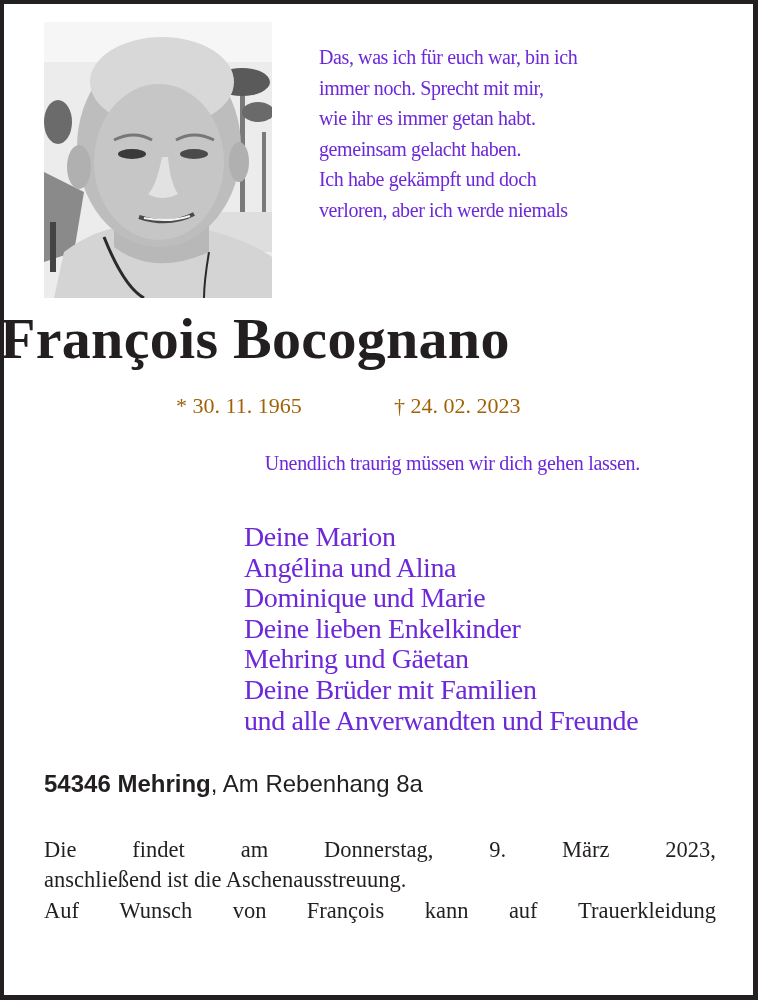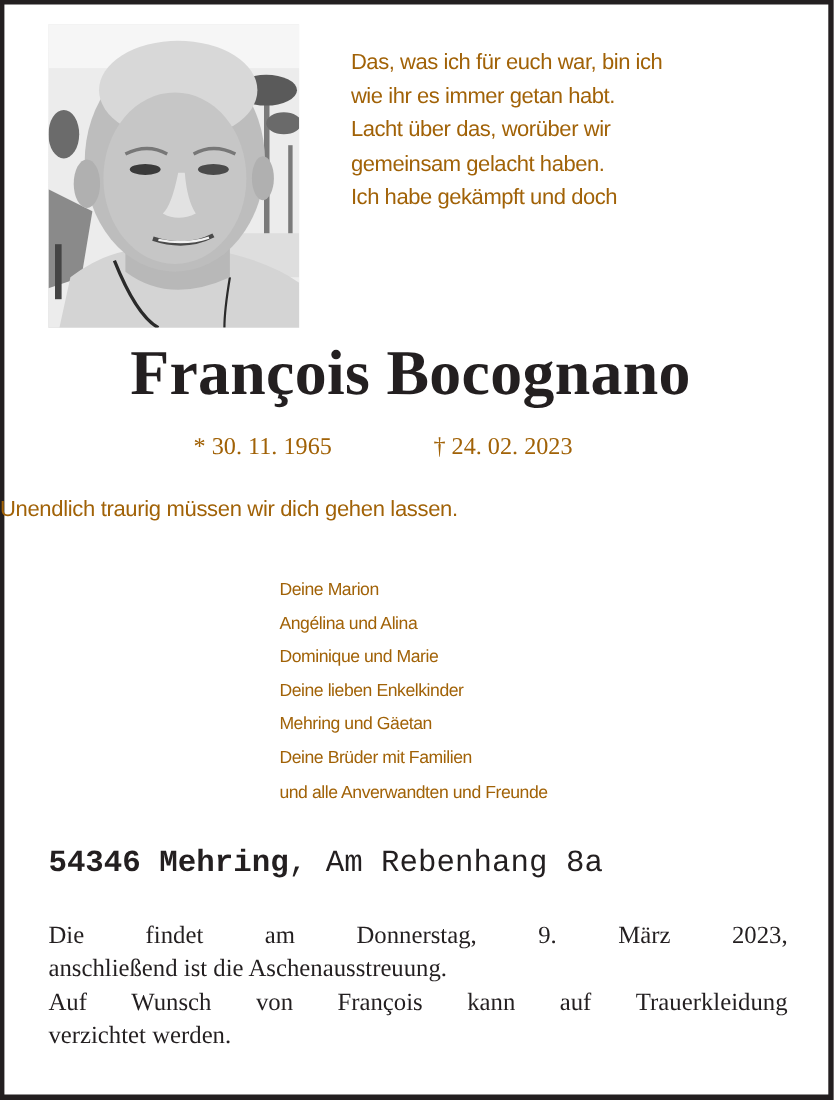--- a/index.html
+++ b/index.html
@@ -1,30 +1,30 @@
 <!DOCTYPE html>
 <html><head>
 <meta charset="utf-8">
 <style>
   html, body { margin:0; padding:0; }
   body { width:758px; height:1000px; background:#fff; position:relative; overflow:hidden; }
   .frame { position:absolute; left:0; top:0; width:758px; height:1000px; box-sizing:border-box;
     border-style:solid; border-color:#231f20; border-width:4px 5px 5px 4px; background:#fff; }
-  .serif { font-family:Liberation Sans, sans-serif; color:#a16207; }
+  .serif { font-family:Liberation Serif, serif; color:#6d28d9; }
   .photo { position:absolute; left:44px; top:22px; width:228px; height:276px; overflow:hidden;
     background:linear-gradient(180deg,#f2f2f2 0%,#e6e6e6 40%,#dcdcdc 100%); }
   .poem { position:absolute; left:319px; top:42px; font-size:20px; line-height:30.5px; letter-spacing:-0.4px; }
   .poem div { white-space:nowrap; }
-  .name { position:absolute; left:0; width:628px; top:305px; text-align:right;
+  .name { position:absolute; left:0; width:628px; top:305px; text-align:left;
     font-family:"Liberation Serif", serif; font-weight:bold; font-size:58px; letter-spacing:0.3px; color:#231f20; }
   .dates { position:absolute; top:393px; font-family:"Liberation Serif", serif; font-size:22px; color:#a16207; }
-  .sub { position:absolute; left:0; width:640px; top:452px; text-align:left; font-size:20px; letter-spacing:-0.3px; }
-  .mourners { position:absolute; left:254px; top:522px; font-size:16px; line-height:30.6px; letter-spacing:-0.4px; }
+  .sub { position:absolute; left:0; width:640px; top:452px; text-align:right; font-size:20px; letter-spacing:-0.3px; }
+  .mourners { position:absolute; left:244px; top:522px; font-size:28px; line-height:30.6px; letter-spacing:-0.4px; }
   .mourners div { white-space:nowrap; }
-  .address { position:absolute; left:44px; top:770px; font-family:Liberation Mono, monospace; font-size:28px; color:#231f20; }
+  .address { position:absolute; left:44px; top:770px; font-family:Liberation Sans, sans-serif; font-size:24px; color:#231f20; }
   .address b { font-weight:bold; }
   .info { position:absolute; left:44px; top:835px; width:672px; font-family:"Liberation Serif", serif;
     font-size:22.5px; line-height:30.4px; color:#231f20; }
   .info .j { text-align:justify; text-align-last:justify; white-space:nowrap; display:flex; justify-content:space-between; }
   .info .l { white-space:nowrap; }
 </style>
 </head>
 <body>
 
 <div class="frame"></div>
@@ -69,24 +69,25 @@
 
     <path d="M118 135 Q112 165 104 172 Q118 180 134 172 Q126 160 124 135" fill="#e2e2e2"></path>
 
     <path d="M95 195 Q125 205 150 192" stroke="#4a4a4a" stroke-width="4" fill="none"></path>
     <path d="M100 196 Q125 201 146 194" stroke="#f2f2f2" stroke-width="2" fill="none"></path>
   </svg>
 </div>
 
 <div class="poem serif">
   <div>Das, was ich für euch war, bin ich</div>
+  <div>immer noch. Sprecht mit mir,</div>
   <div>wie ihr es immer getan habt.</div>
-  <div>Lacht über das, worüber wir</div>
   <div>gemeinsam gelacht haben.</div>
   <div>Ich habe gekämpft und doch</div>
+  <div>verloren, aber ich werde niemals</div>
 </div>
 
 <div class="name">François Bocognano</div>
 
 <div class="dates" style="left:176px;">* 30. 11. 1965</div>
 <div class="dates" style="left:394px;">† 24. 02. 2023</div>
 
 <div class="sub serif">Unendlich traurig müssen wir dich gehen lassen.</div>
 
 <div class="mourners serif">
@@ -114,14 +115,13 @@
   <div class="l">anschließend ist die Aschenausstreuung.</div>
   <div class="j">
       <span>Auf</span>
       <span>Wunsch</span>
       <span>von</span>
       <span>François</span>
       <span>kann</span>
       <span>auf</span>
       <span>Trauerkleidung</span>
     </div>
-  <div class="l">verzichtet werden.</div>
 </div>
 
 </body></html>

